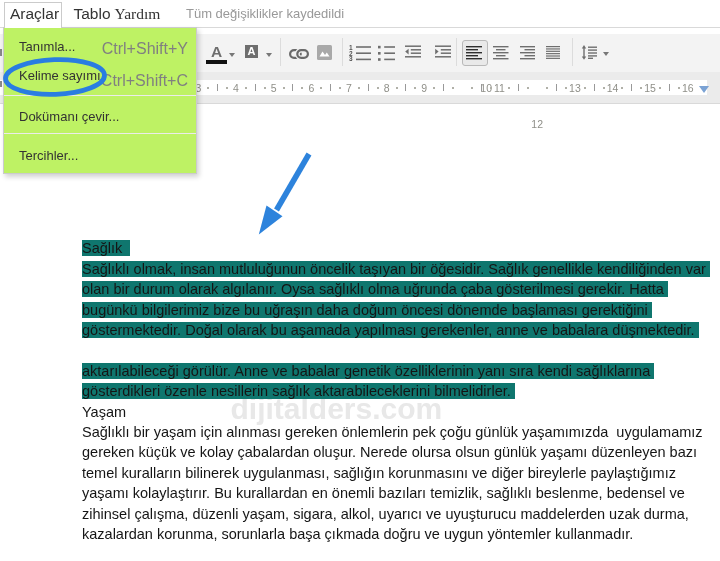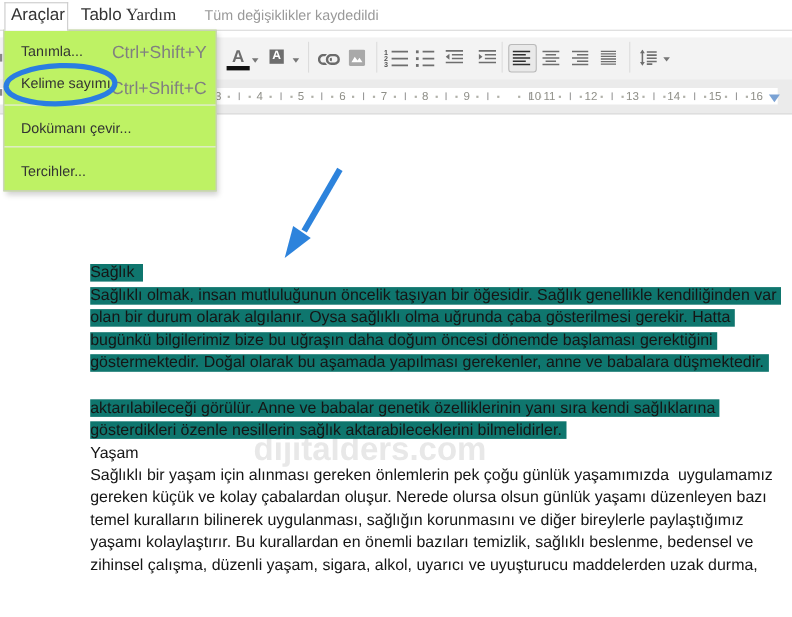--- a/index.html
+++ b/index.html
@@ -46,20 +46,21 @@
 <div class="line" style="top:299.49999999999994px"><span class="hl">bugünkü bilgilerimiz bize bu uğraşın daha doğum öncesi dönemde başlaması gerektiğini </span></div>
 <div class="line" style="top:319.8999999999999px"><span class="hl">göstermektedir. Doğal olarak bu aşamada yapılması gerekenler, anne ve babalara düşmektedir. </span></div>
 <div class="line" style="top:360.6999999999999px"><span class="hl">aktarılabileceği görülür. Anne ve babalar genetik özelliklerinin yanı sıra kendi sağlıklarına </span></div>
 <div class="line" style="top:381.09999999999985px"><span class="hl">gösterdikleri özenle nesillerin sağlık aktarabileceklerini bilmelidirler. </span></div>
 <div class="line" style="top:401.49999999999983px">Yaşam</div>
 <div class="line" style="top:421.8999999999998px">Sağlıklı bir yaşam için alınması gereken önlemlerin pek çoğu günlük yaşamımızda &nbsp;uygulamamız</div>
 <div class="line" style="top:442.2999999999998px">gereken küçük ve kolay çabalardan oluşur. Nerede olursa olsun günlük yaşamı düzenleyen bazı</div>
 <div class="line" style="top:462.69999999999976px">temel kuralların bilinerek uygulanması, sağlığın korunmasını ve diğer bireylerle paylaştığımız</div>
 <div class="line" style="top:483.09999999999974px">yaşamı kolaylaştırır. Bu kurallardan en önemli bazıları temizlik, sağlıklı beslenme, bedensel ve</div>
 <div class="line" style="top:503.4999999999997px">zihinsel çalışma, düzenli yaşam, sigara, alkol, uyarıcı ve uyuşturucu maddelerden uzak durma,</div>
+<div class="line" style="top:523.8999999999997px">kazalardan korunma, sorunlarla başa çıkmada doğru ve uygun yöntemler kullanmadır.</div>
 <div class="abs" id="menuline"></div>
 <div class="abs" id="toolbar"></div>
 <div class="abs" id="rulerzone"></div>
 <div class="abs" id="rulerwhite"></div>
 <div class="rnum" style="left:192.3px; width:12px; text-align:center;">3</div>
 <div class="rdot" style="left:207.2px"></div>
 <div class="rbar" style="left:217.2px"></div>
 <div class="rdot" style="left:226.0px"></div>
 <div class="rnum" style="left:230.0px; width:12px; text-align:center;">4</div>
 <div class="rdot" style="left:244.9px"></div>
@@ -86,21 +87,21 @@
 <div class="rbar" style="left:443.1px"></div>
 <div class="rdot" style="left:451.9px"></div>
 <div class="rnum" style="left:480px; width:12px; text-align:right;">10</div>
 <div class="rdot" style="left:470.8px"></div>
 <div class="rbar" style="left:480.7px"></div>
 <div class="rdot" style="left:489.6px"></div>
 <div class="rnum" style="left:493.5px; width:12px; text-align:center;">11</div>
 <div class="rdot" style="left:508.4px"></div>
 <div class="rbar" style="left:518.3px"></div>
 <div class="rdot" style="left:527.2px"></div>
-<div class="rnum" style="left:531.2px; width:12px; text-align:center;">12</div>
+<div class="rnum" style="left:531.2px; width:12px; text-align:center;margin-top:36px;">12</div>
 <div class="rdot" style="left:546.1px"></div>
 <div class="rbar" style="left:556.0px"></div>
 <div class="rdot" style="left:564.9px"></div>
 <div class="rnum" style="left:568.9px; width:12px; text-align:center;">13</div>
 <div class="rdot" style="left:583.8px"></div>
 <div class="rbar" style="left:593.6px"></div>
 <div class="rdot" style="left:602.6px"></div>
 <div class="rnum" style="left:606.5px; width:12px; text-align:center;">14</div>
 <div class="rdot" style="left:621.4px"></div>
 <div class="rbar" style="left:631.3px"></div>

